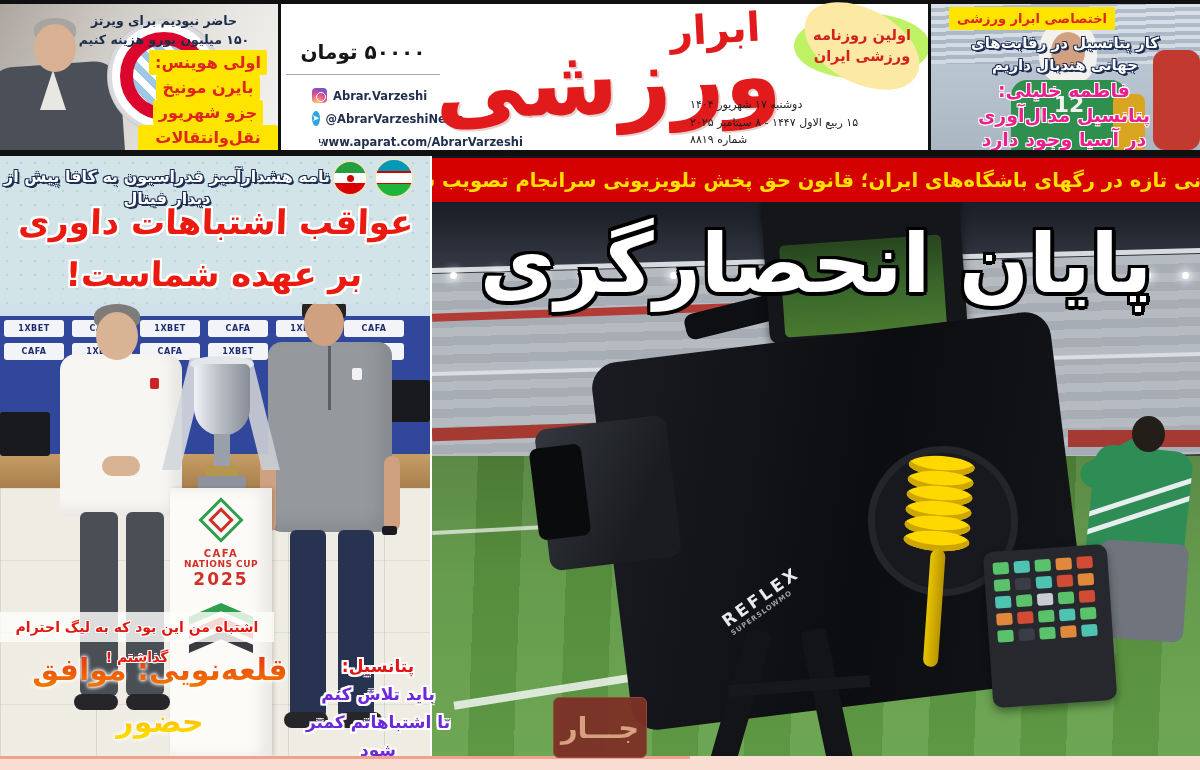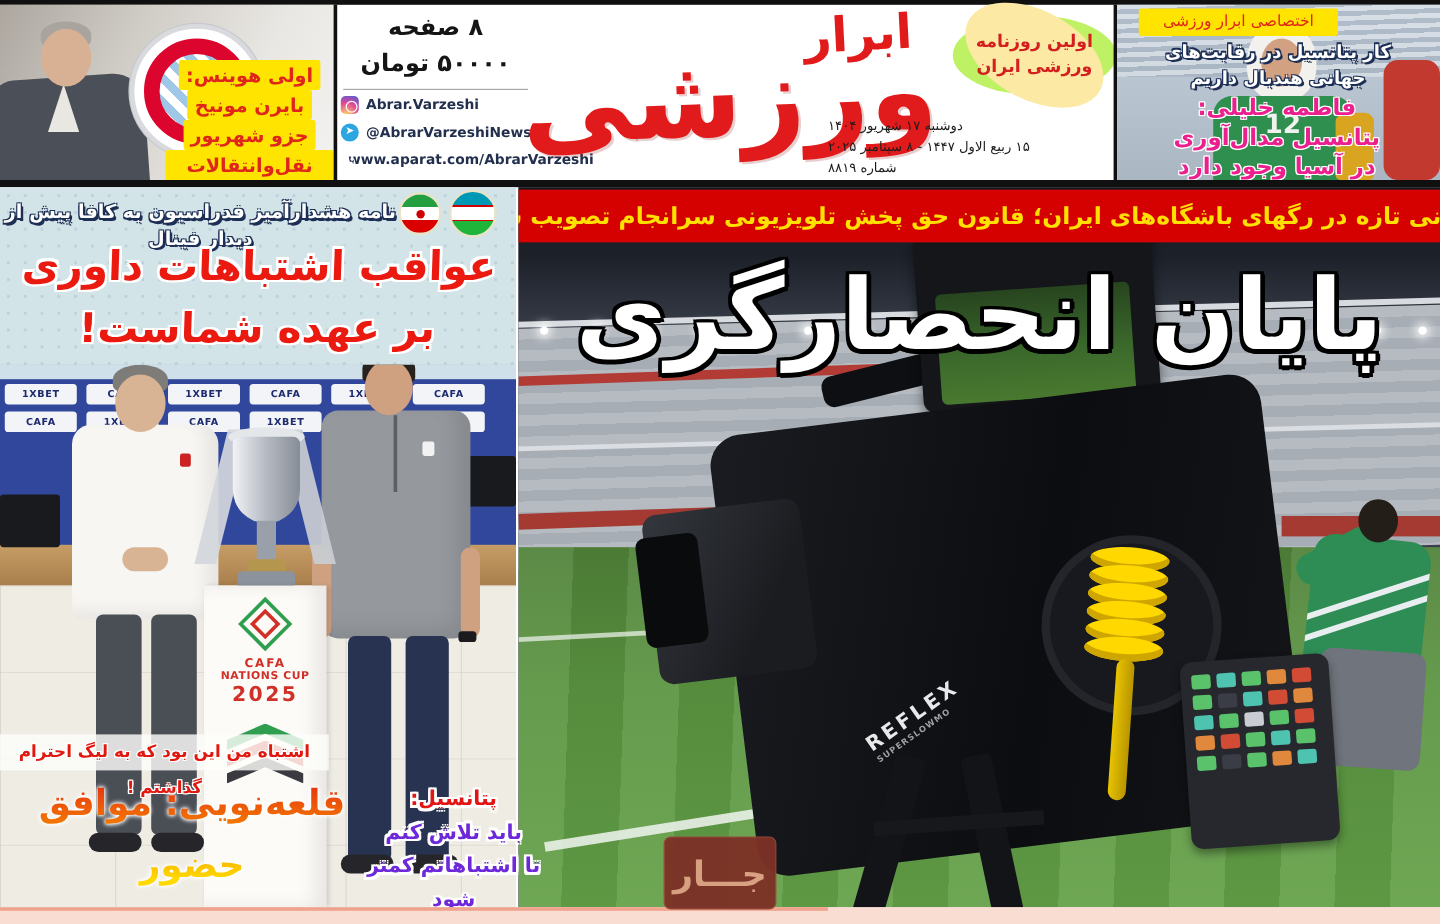--- a/index.html
+++ b/index.html
@@ -35,21 +35,21 @@
   .bayern-kicker { left:52px; top:7px; width:224px; text-align:center; font-size:12.5px; font-weight:bold;
     color:#1c2c48; line-height:19px; }
   .bayern-headline { right:0; top:46px; width:140px; text-align:center; line-height:25px; }
   .bayern-headline span { display:inline-block; background:#ffe400; color:#e0251b; font-weight:bold;
     font-size:16px; padding:0 6px; border-radius:2px; }
 
   .pages-txt  { left:284px; top:10px; width:158px; text-align:center; font-size:20px; font-weight:bold; color:#151515; }
   .price-txt  { left:284px; top:40px; width:158px; text-align:center; font-size:20px; font-weight:bold; color:#151515; }
   .price-sep  { left:286px; top:74px; width:154px; height:1px; background:#a9a9a9; }
   .social { left:284px; top:80px; width:176px; }
-  .social-row { display:flex; align-items:flex-start; gap:6px; height:23px; }
+  .social-row { display:flex; align-items:flex-end; gap:6px; height:23px;margin-left:28px; }
   .social-row .txt { font-size:11.5px; font-weight:bold; color:#22304e; white-space:nowrap; }
   .icon-ig { width:15px; height:15px; border-radius:4px;
     background:radial-gradient(circle at 30% 110%,#fdc468 10%,#df4996 55%,#3f5ddb 100%); position:relative; }
   .icon-ig::after { content:""; position:absolute; left:3.5px; top:3.5px; width:8px; height:8px;
     border:1.6px solid #fff; border-radius:50%; }
   .icon-tg { width:15px; height:15px; border-radius:50%; background:#2ca5e0; color:#fff;
     font-size:9px; line-height:15px; text-align:center; }
   .icon-ap { width:15px; height:15px; border-radius:50%; background:#df1850; position:relative; }
   .icon-ap::after { content:""; position:absolute; left:4px; top:4px; width:3px; height:3px; border-radius:50%;
     background:#fff; box-shadow:4px 1px 0 #fff, -1px 4px 0 #fff, 3px 4.5px 0 #fff; }
@@ -73,21 +73,21 @@
     background:linear-gradient(180deg,#c4cfda 0%,#b6c2ce 55%,#aab6c2 100%); }
   .hand-rows { left:0; top:0; width:269px; height:60px;
     background:repeating-linear-gradient(178deg,rgba(255,255,255,.35) 0 4px,rgba(120,135,155,.25) 4px 8px); }
   .hand-hijab { left:108px; top:14px; width:58px; height:66px; border-radius:50% 50% 42% 42%; background:#f3f1ed; }
   .hand-face { left:120px; top:28px; width:34px; height:40px; border-radius:50%; background:#d2a182; }
   .hand-jersey { left:80px; top:76px; width:116px; height:70px; border-radius:16px 16px 0 0; background:#2e8f4f; }
   .hand-num { left:80px; top:88px; width:116px; text-align:center; color:#eef3ee; font-weight:bold; font-size:22px; }
   .hand-mascot { left:182px; top:90px; width:32px; height:56px; border-radius:8px 8px 4px 4px; background:#d9a520; }
   .hand-teammate { left:222px; top:46px; width:47px; height:100px; border-radius:12px; background:#c2392f; }
   .hand-tag { left:18px; top:3px; width:166px; height:23px; background:#ffe400; color:#e0251b;
-    font-weight:normal; font-size:13px; text-align:center; line-height:23px; border-radius:2px; }
+    font-weight:bold; font-size:13px; text-align:center; line-height:23px; border-radius:2px; }
   .hand-kicker { left:2px; top:28px; width:264px; text-align:center; color:#fff; font-weight:bold;
     font-size:15px; line-height:22px; }
   .hand-headline { left:0px; top:74px; width:266px; text-align:center; color:#ec1f8e; font-weight:bold;
     font-size:19px; line-height:24.5px; }
 
   
   .left-col { left:0; top:156px; width:430px; height:600px; overflow:hidden;
     background:#d3e4e8;
     background-image:radial-gradient(#bdd3da 1.5px, transparent 1.6px); background-size:14px 14px; }
   .l-kicker { left:2px; top:10px; width:330px; text-align:center; color:#fff; font-weight:bold;
@@ -258,31 +258,34 @@
   <div class="abs rule-top"></div>
 
   <div class="abs bayern-box">
     <div class="abs hoeness-body"></div>
     <div class="abs hoeness-shirt"></div>
     <div class="abs hoeness-hair"></div>
     <div class="abs hoeness-head"></div>
     <div class="abs bayern-ring">
       <div class="bayern-ring-inner"></div>
     </div>
+    <div class="abs bayern-kicker rtl">
+      <div>حاضر نبودیم برای ویرتز</div>
+      <div>۱۵۰ میلیون یورو هزینه کنیم</div>
+    </div>
     <div class="abs bayern-headline rtl">
       <div><span>اولی هوینس:</span></div>
       <div><span>بایرن مونیخ</span></div>
       <div><span>جزو شهریور</span></div>
       <div><span>نقل‌وانتقالات بود</span></div>
     </div>
   </div>
 
   <div class="abs vdiv" style="left:278px;"></div>
 
-  <div class="abs pages-txt rtl">۸ صفحه</div>
   <div class="abs price-txt rtl">۵۰۰۰۰ تومان</div>
   <div class="abs price-sep"></div>
   <div class="abs social">
     <div class="social-row">
       <div class="icon-ig"></div>
       <div class="txt">Abrar.Varzeshi</div>
     </div>
     <div class="social-row">
       <div class="icon-tg">➤</div>
       <div class="txt">@AbrarVarzeshiNews</div>

